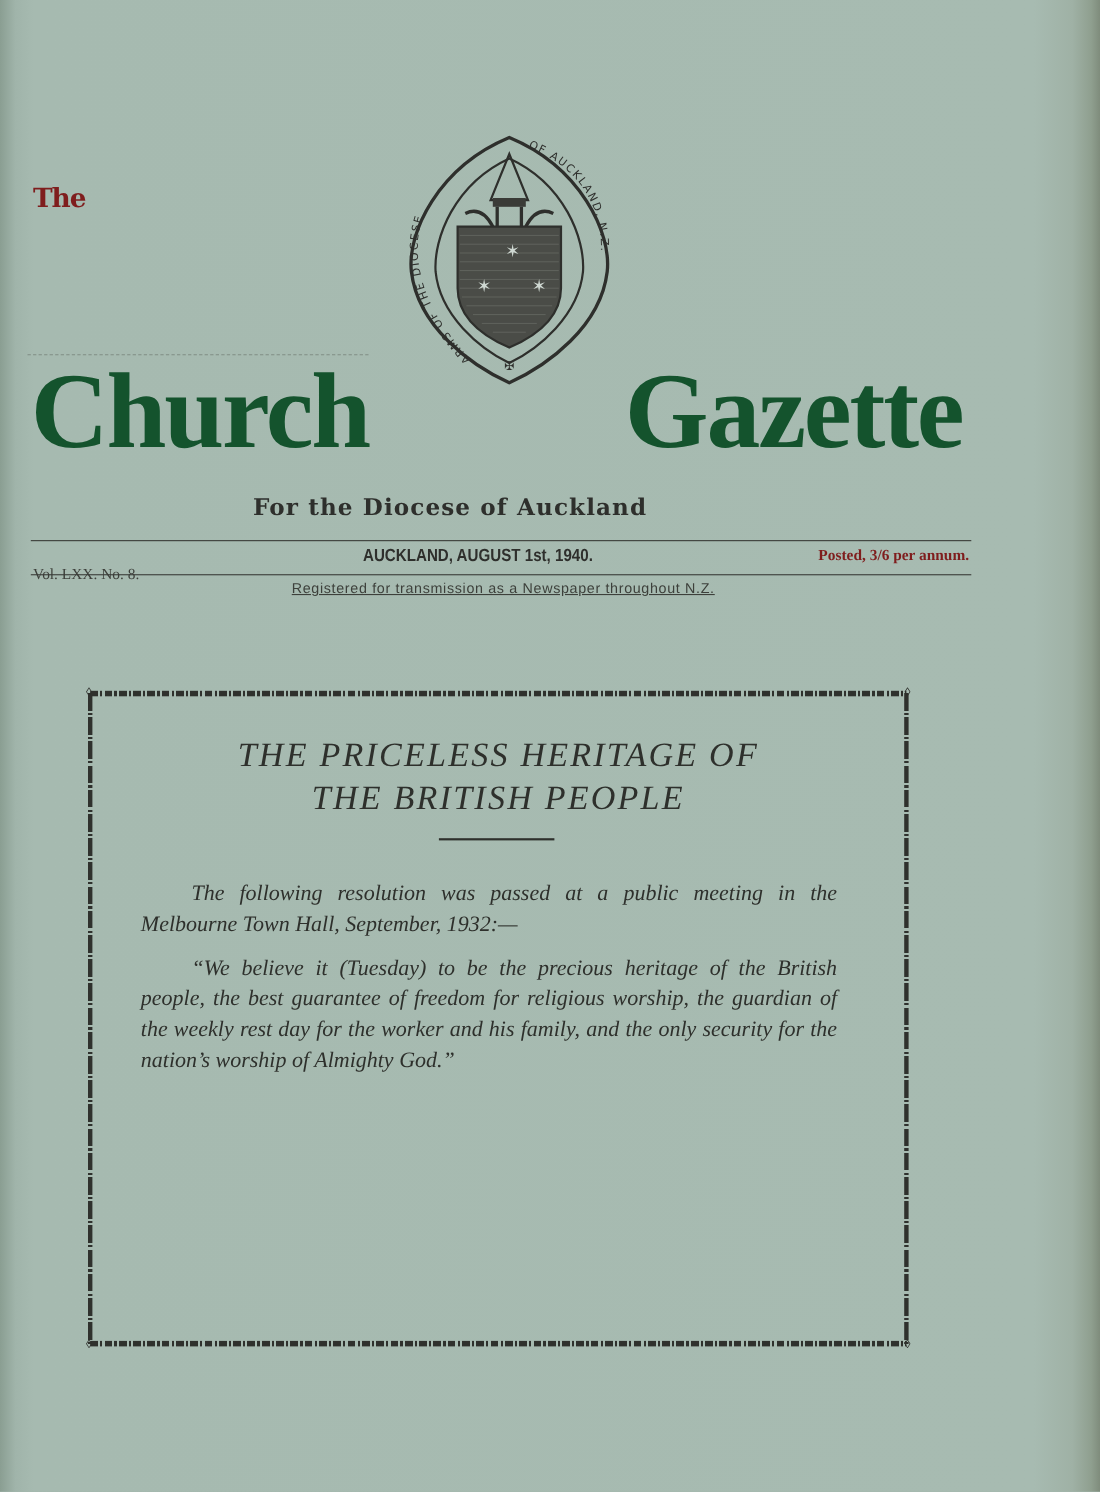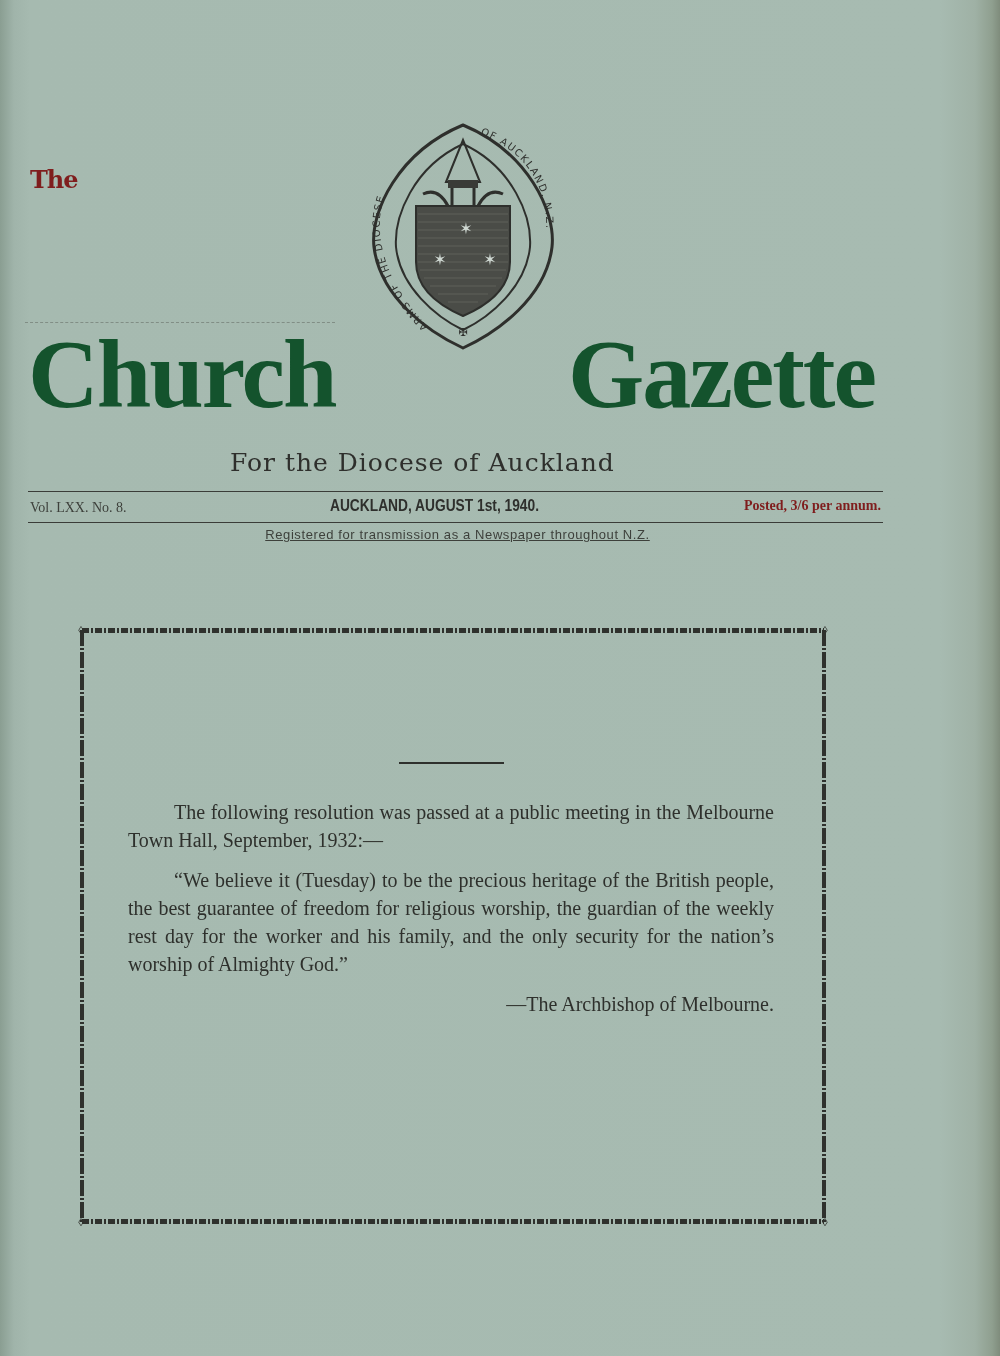--- a/index.html
+++ b/index.html
@@ -18,28 +18,28 @@
   }
   .fold { left:25px; top:322px; width:310px; border-top:1px dashed rgba(60,60,55,0.35); }
   .crest { left:368px; top:122px; width:190px; height:228px; }
   .title-word {
     font-family:Liberation Serif, serif; font-weight:bold; font-size:98px; color:#14532d;
     letter-spacing:-2px; line-height:1;
   }
   .church { left:28px; top:325px; }
   .gazette { left:540px; top:325px;margin-left:28px; }
   .subtitle {
-    left:230px; top:448px; font-family:"DejaVu Serif", serif; font-weight:normal; font-size:25px;
+    left:230px; top:448px; font-family:"DejaVu Serif", serif; font-weight:bold; font-size:21px;
     color:#2e2f2c; letter-spacing:1px;
   }
   .rule { height:0; border-top:1.5px solid #3a3c38; }
   .r1 { left:28px; top:491px; width:855px; }
   .r2 { left:28px; top:522px; width:855px; }
   .dateline { left:28px; top:496px; width:855px; height:24px; font-size:15px; }
-  .vol { position:absolute; left:2px; top:4px; font-size:14px; color:#3d403b; }
+  .vol { position:absolute; left:2px; top:19px; font-size:14px; color:#3d403b; }
   .date { position:absolute; left:302px; top:1px; font-family:"Liberation Sans", sans-serif; font-weight:bold; font-size:16px; color:#2e2f2c; transform:scaleX(0.86); transform-origin:left; white-space:nowrap; }
   .price { position:absolute; right:2px; top:2px; font-size:14px; font-weight:bold; color:#7f1d1d; }
   .registered { left:0; width:915px; top:527px; text-align:center; font-family:"Liberation Sans", sans-serif; font-size:13px; color:#3d403b; letter-spacing:0.6px;text-decoration:underline; }
 
   .box { left:82px; top:630px; width:742px; height:592px; }
   .border-h { position:absolute; left:0; right:0; height:5px;
     background: repeating-linear-gradient(90deg, #2f312d 0 7px, transparent 7px 9px, #2f312d 9px 11px, transparent 11px 13px);
   }
   .border-v { position:absolute; top:0; bottom:0; width:4px;
     background: repeating-linear-gradient(180deg, #2f312d 0 16px, transparent 16px 18px, #2f312d 18px 20px, transparent 20px 22px);
@@ -49,21 +49,21 @@
     position:absolute; left:0; right:0; top:36px; text-align:center;
     font-family:"Liberation Serif", serif; font-style:italic; font-size:31px; letter-spacing:2px;
     line-height:39px; color:#2e302c;
   }
   .hrule { position:absolute; left:317px; width:105px; top:132px; border-top:2px solid #2e302c; }
   .body-text {
     position:absolute; left:46px; width:646px; top:168px;
     font-family:"Liberation Serif", serif; font-size:20px; line-height:28px; color:#2e302c;
     text-align:justify;
   }
-  .body-text p { margin:0 0 12px 0; text-indent:46px; }
+  .body-text p { margin:0 13px 12px 0; text-indent:46px;font-style:italic; }
   .sig { text-align:right; text-indent:0 !important; margin-top:2px !important; }
 </style>
 </head>
 <body>
 
 <div class="abs the">The</div>
 <div class="abs fold"></div>
 
 <svg class="abs crest" viewBox="0 0 190 228">
   <defs>
@@ -115,20 +115,23 @@
 <div class="abs box">
   <div class="border-h" style="top:-2px"></div>
   <div class="border-h" style="bottom:-2px"></div>
   <div class="border-v" style="left:-2px"></div>
   <div class="border-v" style="right:-2px"></div>
   <span class="corner" style="left:-6px;top:-5px">◊</span>
   <span class="corner" style="right:-6px;top:-5px">◊</span>
   <span class="corner" style="left:-6px;bottom:-5px">◊</span>
   <span class="corner" style="right:-6px;bottom:-5px">◊</span>
 
+  <div class="heading">
+    <div>THE PRICELESS HERITAGE OF</div>
+    <div>THE BRITISH PEOPLE</div>
+  </div>
   <div class="hrule"></div>
 
   <div class="body-text">
     <p>The following resolution was passed at a public meeting in the Melbourne Town Hall, September, 1932:—</p>
     <p>“We believe it (Tuesday) to be the precious heritage of the British people, the best guarantee of freedom for religious worship, the guardian of the weekly rest day for the worker and his family, and the only security for the nation’s worship of Almighty God.”</p>
-    <p class="sig">—The Archbishop of Melbourne.</p>
   </div>
 </div>
 
 </body></html>

